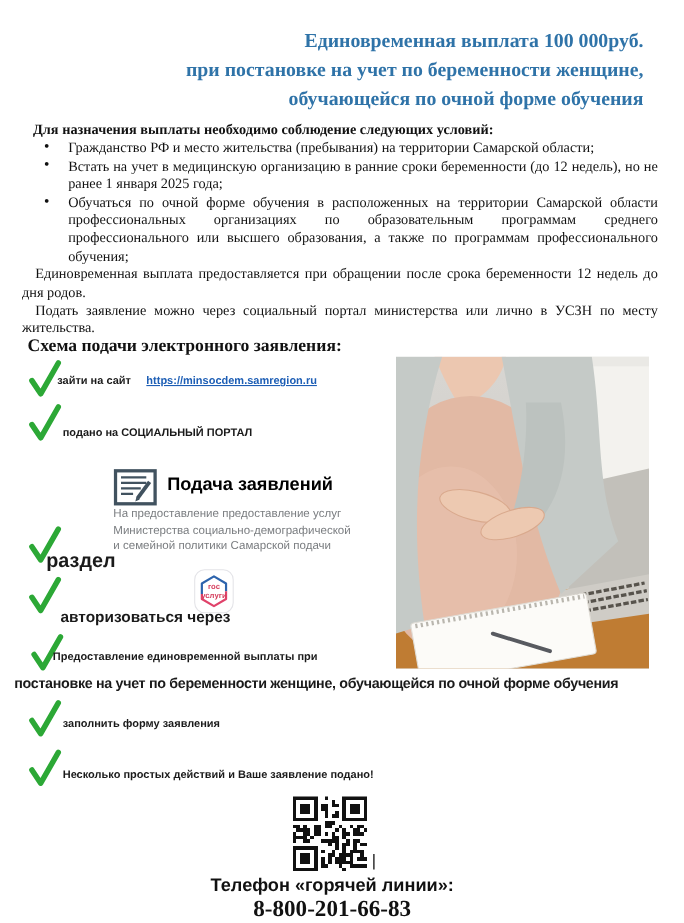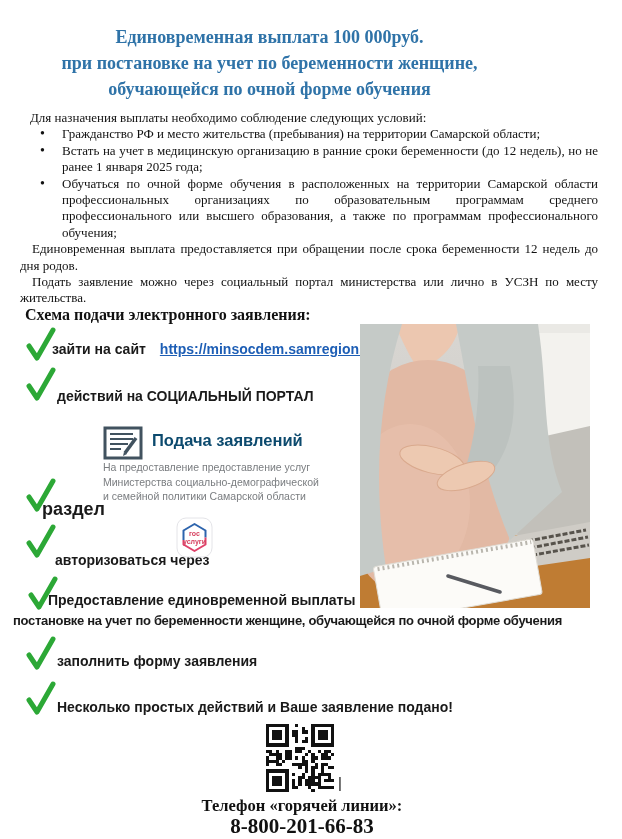--- a/index.html
+++ b/index.html
@@ -1,57 +1,57 @@
 <!DOCTYPE html>
 <html><head>
 <meta charset="utf-8">
 <style>
   html,body{margin:0;padding:0;background:#ffffff;}
   .page{position:relative;width:622px;height:839px;background:#ffffff;overflow:hidden;
         font-family:"Liberation Serif",serif;color:#111;}
   
-  .title{position:absolute;top:24px;left:0;width:539px;text-align:center;
-         color:#2f73a8;font-weight:bold;font-size:18px;line-height:26px;}
+  .title{position:absolute;top:24px;left:0;width:539px;text-align:right;
+         color:#2f73a8;font-weight:bold;font-size:18px;line-height:26px;padding-left:46px;}
   
   .bodytext{position:absolute;top:110px;left:20px;width:578px;
             font-size:13px;line-height:16.4px;text-align:justify;}
   .bodytext p{margin:0;}
-  .intro{font-weight:normal;text-indent:10px;}
+  .intro{font-weight:bold;text-indent:10px;}
   .cond-list{margin:0;padding:0 0 0 42px;list-style:none;}
   .cond-list li{position:relative;text-align:justify;}
   .cond-list li::before{content:"\2022";position:absolute;left:-22px;top:0;font-size:14px;}
   .para{text-indent:12px;}
   
   .scheme-heading{position:absolute;left:25px;top:306px;margin:0;
                   font-size:16px;font-weight:bold;font-family:"Liberation Serif",serif;}
   .check{position:absolute;width:30px;height:34px;}
   .check path{stroke:#2ca836;stroke-width:5;fill:none;stroke-linecap:round;stroke-linejoin:round;}
   .steplabel{position:absolute;font-family:"Liberation Sans",sans-serif;
-             font-weight:700;font-size:14px;color:#1a1a1a;white-space:nowrap;}
+             font-weight:700;font-size:10px;color:#1a1a1a;white-space:nowrap;}
   .link{color:#1d5eb5;text-decoration:underline;cursor:pointer;}
   .step1row{display:flex;gap:14px;align-items:baseline;}
   
   .portal-icon{position:absolute;left:103px;top:426px;width:40px;height:34px;}
   .portal-title{position:absolute;left:152px;top:431px;font-family:"Liberation Sans",sans-serif;
-                font-weight:700;font-size:16.5px;color:#0c4a6e;white-space:nowrap;}
+                font-weight:700;font-size:16.5px;color:#000000;white-space:nowrap;}
   .portal-sub{position:absolute;left:103px;top:462px;font-family:"Liberation Sans",sans-serif;
               font-size:10.5px;line-height:10.5px;color:#7a7d80;}
   .portal-sub div{margin-bottom:4px;}
   
   .gos-icon{position:absolute;left:176px;top:517px;width:37px;height:41px;}
   
   .step5b{left:13px;top:613px;font-size:13px;letter-spacing:-0.3px;}
   
   .photo{position:absolute;left:360px;top:324px;width:230px;height:284px;overflow:hidden;}
   
   .qr{position:absolute;left:266px;top:724px;width:68px;height:68px;}
   .qr-cursor{position:absolute;left:338px;top:774px;font-size:15px;color:#111;
              font-family:"Liberation Sans",sans-serif;}
   .hotline{position:absolute;left:0;top:796px;width:604px;text-align:center;
-           font-weight:bold;font-size:16.5px;font-family:Liberation Serif, serif;}
+           font-weight:bold;font-size:16.5px;font-family:Liberation Sans, sans-serif;}
   .phone{position:absolute;left:0;top:814px;width:604px;text-align:center;
          font-weight:bold;font-size:21px;font-family:Liberation Serif, serif;}
 </style>
 </head>
 <body>
 
 <div class="page">
 
   <div class="title">
     <div>Единовременная выплата 100 000руб.</div>
@@ -76,38 +76,38 @@
       <path d="M3 19 L11 31 L27 3"></path>
     </svg>
   <div class="steplabel step1row" style="left:52px;top:341px">
     <span>зайти на сайт</span>
     <a class="link">https://minsocdem.samregion.ru</a>
   </div>
 
   <svg class="check" style="left:26px;top:367px" viewBox="0 0 30 34">
       <path d="M3 19 L11 31 L27 3"></path>
     </svg>
-  <div class="steplabel" style="left:57px;top:388px">действий на СОЦИАЛЬНЫЙ ПОРТАЛ</div>
+  <div class="steplabel" style="left:57px;top:388px">подано на СОЦИАЛЬНЫЙ ПОРТАЛ</div>
 
   <svg class="portal-icon" viewBox="0 0 40 34">
     <rect x="2" y="2" width="36" height="30" fill="#ffffff" stroke="#41525f" stroke-width="3"></rect>
     <g stroke="#41525f" stroke-width="2">
       <line x1="7" y1="8" x2="30" y2="8"></line>
       <line x1="7" y1="13" x2="30" y2="13"></line>
       <line x1="7" y1="18" x2="25" y2="18"></line>
       <line x1="7" y1="23" x2="18" y2="23"></line>
     </g>
     <line x1="22" y1="27" x2="33" y2="12" stroke="#41525f" stroke-width="3.5"></line>
     <polygon points="20,30 24,28 21,26" fill="#41525f"></polygon>
   </svg>
   <div class="portal-title">Подача заявлений</div>
   <div class="portal-sub">
     <div>На предоставление предоставление услуг</div>
     <div>Министерства социально-демографической</div>
-    <div>и семейной политики Самарской области</div>
+    <div>и семейной политики Самарской подачи</div>
   </div>
 
   <svg class="check" style="left:26px;top:478px" viewBox="0 0 30 34">
       <path d="M3 19 L11 31 L27 3"></path>
     </svg>
   <div class="steplabel" style="left:42px;top:499px;font-size:18px">раздел</div>
 
   <svg class="check" style="left:26px;top:524px" viewBox="0 0 30 34">
       <path d="M3 19 L11 31 L27 3"></path>
     </svg>

